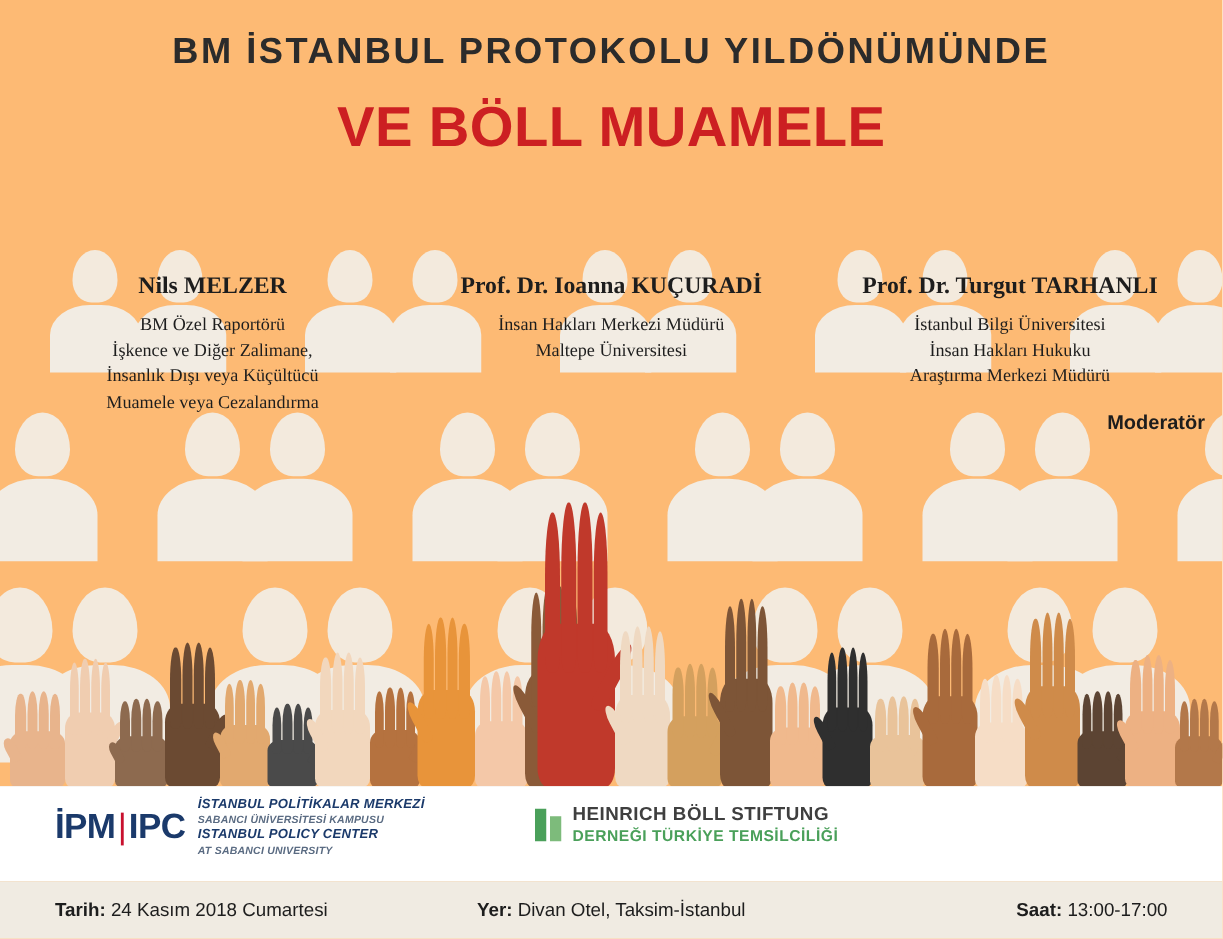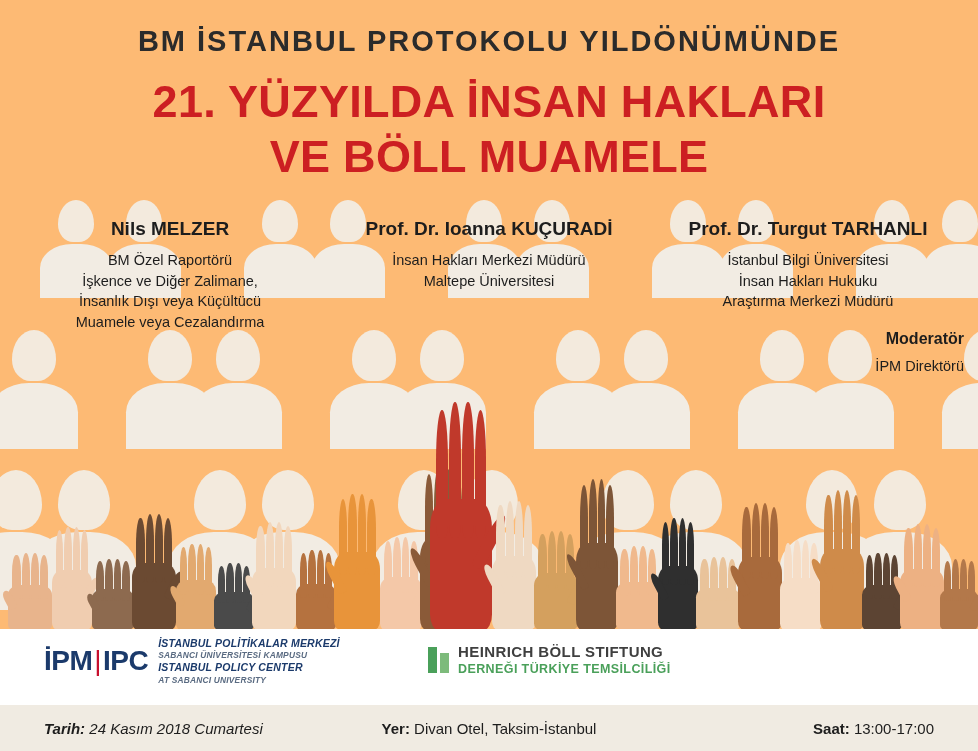--- a/index.html
+++ b/index.html
@@ -67,20 +67,21 @@
     left: 20px;
     width: 938px;
     display: flex;
     justify-content: space-between;
     align-items: flex-start;
   }
   .speaker {
     width: 300px;
     text-align: center;
     color: #1d1d1d;
+    font-family: Liberation Serif, serif;
   }
   .sp-name {
     font-size: 19px;
     font-weight: bold;
     margin-bottom: 10px;
     white-space: nowrap;
   }
   .sp-role {
     font-size: 14.5px;
     line-height: 1.42;
@@ -287,21 +288,21 @@
     display: flex;
     align-items: center;
   }
   .footer-item {
     font-size: 15px;
     color: #1d1d1d;
     position: absolute;
     white-space: nowrap;
   }
   .footer-item b { font-weight: bold; }
-  .f-date { left: 44px; font-style: italic; }
+  .f-date { left: 44px; }
   .f-place { left: 50%; transform: translateX(-50%); }
   .f-time  { right: 44px; }
 </style>
 </head>
 <body>
 
 <div id="poster">
 
   <div class="bg-crowd" id="crowd">
       <div class="bg-head" style="width: 52px; height: 59.8px; left: -10px; top: 470px;"></div>
@@ -362,21 +363,20 @@
       <div class="bg-body" style="width: 72.8px; height: 54.6px; left: 855.8px; top: 243.68px;"></div>
       <div class="bg-head" style="width: 44.2px; height: 50.83px; left: 964px; top: 330px;"></div>
       <div class="bg-body" style="width: 88.4px; height: 66.3px; left: 941.9px; top: 383.04px;"></div>
       <div class="bg-head" style="width: 36.4px; height: 41.86px; left: 942px; top: 200px;"></div>
       <div class="bg-body" style="width: 72.8px; height: 54.6px; left: 923.8px; top: 243.68px;"></div>
     </div>
 
   <div class="headline-wrap">
     <div class="kicker">BM İSTANBUL PROTOKOLU YILDÖNÜMÜNDE</div>
     <div class="title">
-      <div>21. YÜZYILDA İNSAN HAKLARI</div>
       <div>VE BÖLL MUAMELE</div>
     </div>
   </div>
 
   <div class="speakers">
     <div class="speaker">
       <div class="sp-name">Nils MELZER</div>
       <div class="sp-role">
         <div>BM Özel Raportörü</div>
         <div>İşkence ve Diğer Zalimane,</div>
@@ -396,21 +396,20 @@
       <div class="sp-role">
         <div>İstanbul Bilgi Üniversitesi</div>
         <div>İnsan Hakları Hukuku</div>
         <div>Araştırma Merkezi Müdürü</div>
       </div>
     </div>
   </div>
 
   <div class="moderator">
     <div class="mod-label">Moderatör</div>
-    <div class="mod-role">İPM Direktörü</div>
   </div>
 
   <div class="hands" id="hands">
       <div class="hand" style="left: 8px; width: 44px; height: 72px;">
         <div class="palm" style="height: 44.64px; background: rgb(232, 180, 140);"></div>
         <div class="finger" style="width: 8.14815px; height: 43.5722px; left: 4.48148px; bottom: 31.248px; background: rgb(232, 180, 140);"></div>
         <div class="finger" style="width: 8.14815px; height: 46.2809px; left: 13.6074px; bottom: 31.248px; background: rgb(232, 180, 140);"></div>
         <div class="finger" style="width: 8.14815px; height: 46.2809px; left: 22.7333px; bottom: 31.248px; background: rgb(232, 180, 140);"></div>
         <div class="finger" style="width: 8.14815px; height: 43.5722px; left: 31.8593px; bottom: 31.248px; background: rgb(232, 180, 140);"></div>
         <div class="finger" style="width: 8.55556px; height: 20.16px; background: rgb(232, 180, 140); left: -2.85185px; bottom: 20.088px; transform: rotate(-28deg);"></div>

